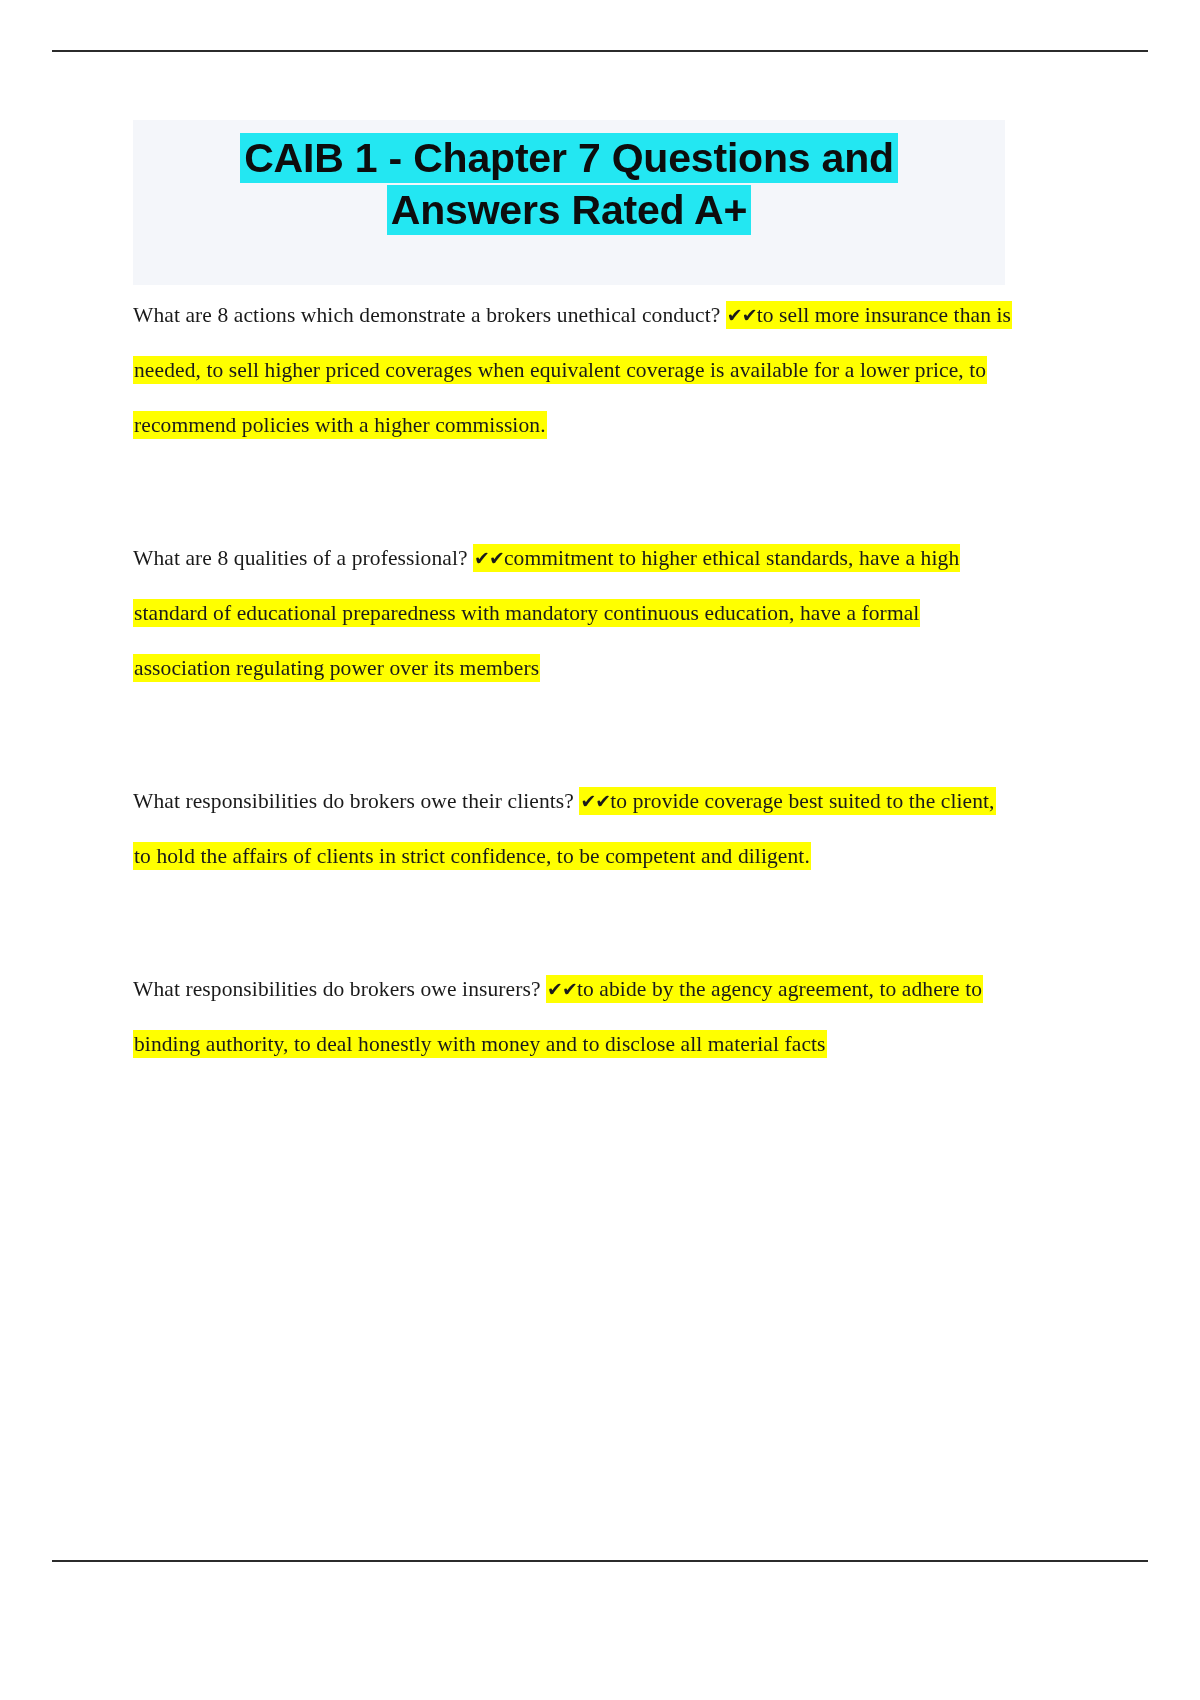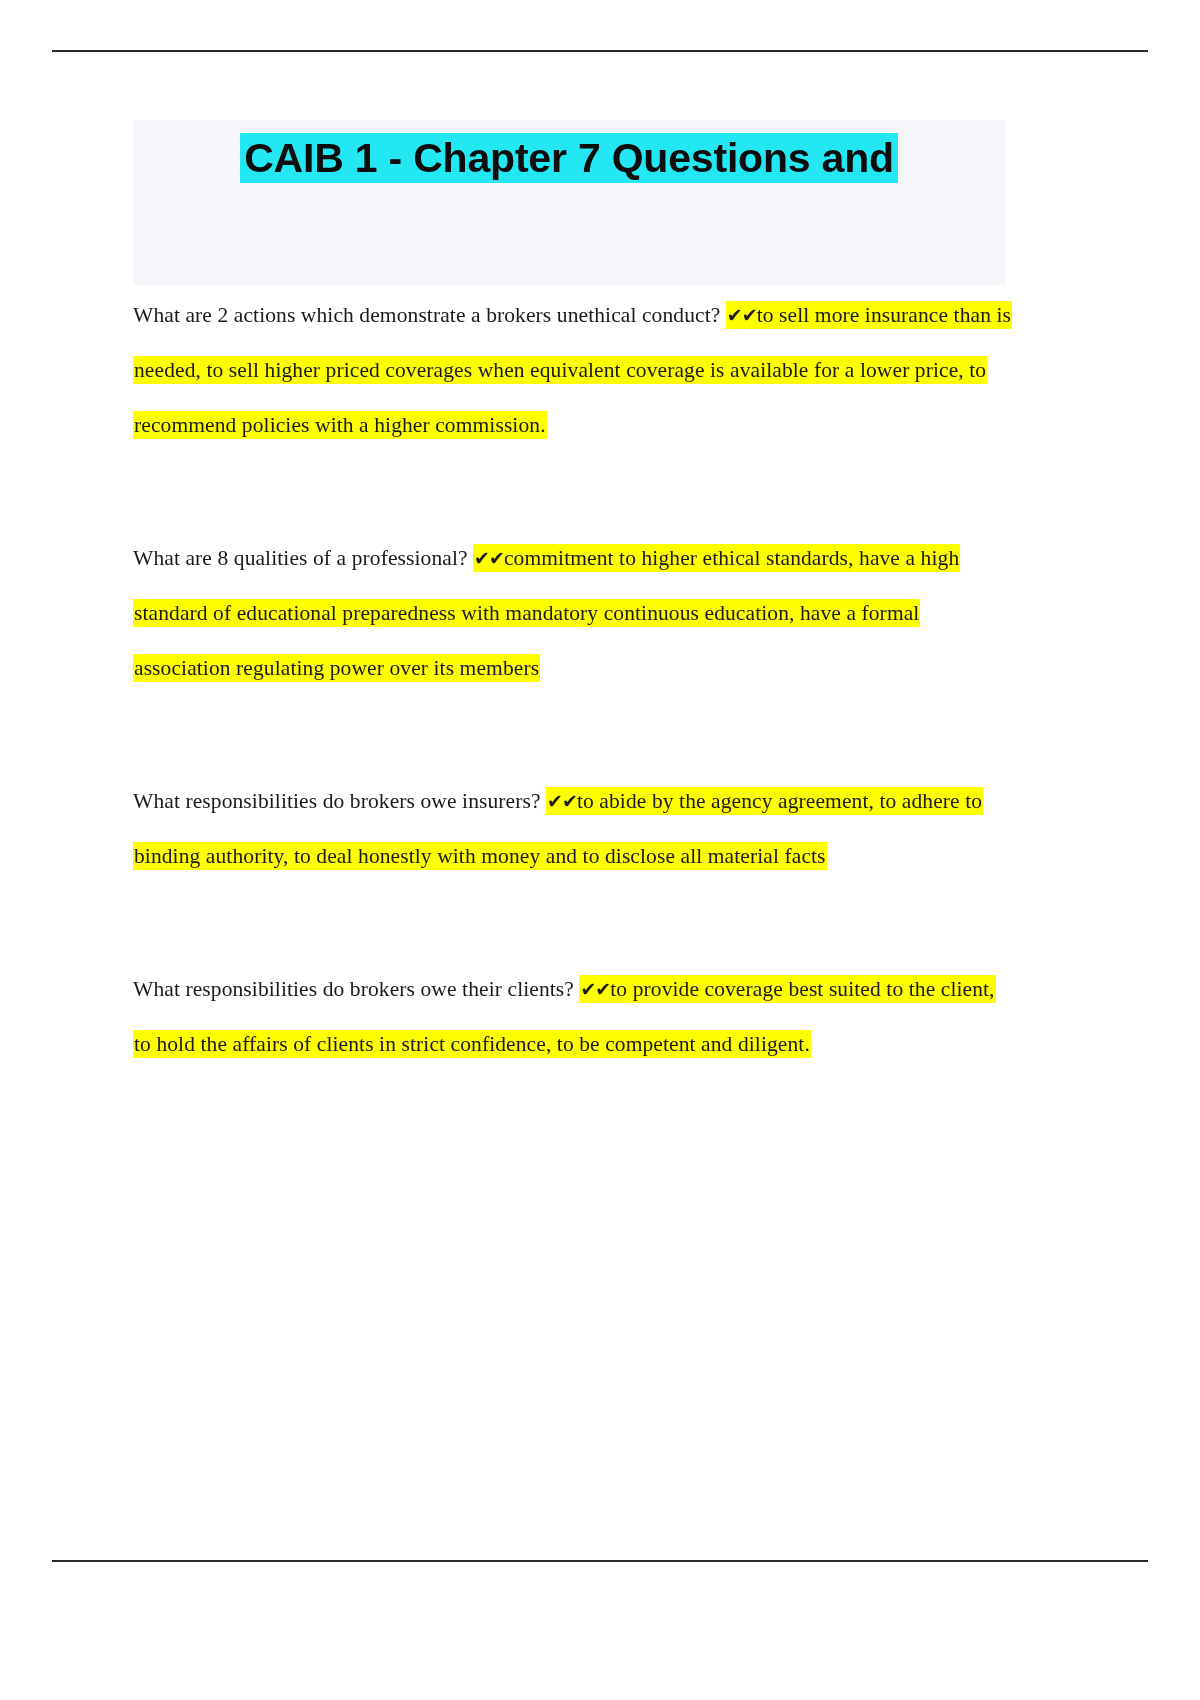--- a/index.html
+++ b/index.html
@@ -94,45 +94,46 @@
 </style>
 </head>
 <body>
 
 <div class="page">
 
   <div class="rule rule-top"></div>
 
   <div class="title-block">
     <div class="title-line"><span>CAIB 1 - Chapter 7 Questions and</span></div>
+    <div class="title-line"><span>Answers Rated A+</span></div>
   </div>
 
   <div class="content">
 
     <div class="qa">
       <p>
-        <span class="q">What are 2 actions which demonstrate a brokers unethical conduct? </span><span class="hl"><span class="checks">✔✔</span><span>to sell more insurance than is needed, to sell higher priced coverages when equivalent coverage is available for a lower price, to recommend policies with a higher commission.</span></span>
+        <span class="q">What are 8 actions which demonstrate a brokers unethical conduct? </span><span class="hl"><span class="checks">✔✔</span><span>to sell more insurance than is needed, to sell higher priced coverages when equivalent coverage is available for a lower price, to recommend policies with a higher commission.</span></span>
       </p>
     </div>
 
     <div class="qa">
       <p>
         <span class="q">What are 8 qualities of a professional? </span><span class="hl"><span class="checks">✔✔</span><span>commitment to higher ethical standards, have a high standard of educational preparedness with mandatory continuous education, have a formal association regulating power over its members</span></span>
       </p>
     </div>
 
     <div class="qa">
       <p>
-        <span class="q">What responsibilities do brokers owe insurers? </span><span class="hl"><span class="checks">✔✔</span><span>to abide by the agency agreement, to adhere to binding authority, to deal honestly with money and to disclose all material facts</span></span>
+        <span class="q">What responsibilities do brokers owe their clients? </span><span class="hl"><span class="checks">✔✔</span><span>to provide coverage best suited to the client, to hold the affairs of clients in strict confidence, to be competent and diligent.</span></span>
       </p>
     </div>
 
     <div class="qa">
       <p>
-        <span class="q">What responsibilities do brokers owe their clients? </span><span class="hl"><span class="checks">✔✔</span><span>to provide coverage best suited to the client, to hold the affairs of clients in strict confidence, to be competent and diligent.</span></span>
+        <span class="q">What responsibilities do brokers owe insurers? </span><span class="hl"><span class="checks">✔✔</span><span>to abide by the agency agreement, to adhere to binding authority, to deal honestly with money and to disclose all material facts</span></span>
       </p>
     </div>
 
 
   </div>
 
   <div class="rule rule-bottom"></div>
 
 </div>
 

